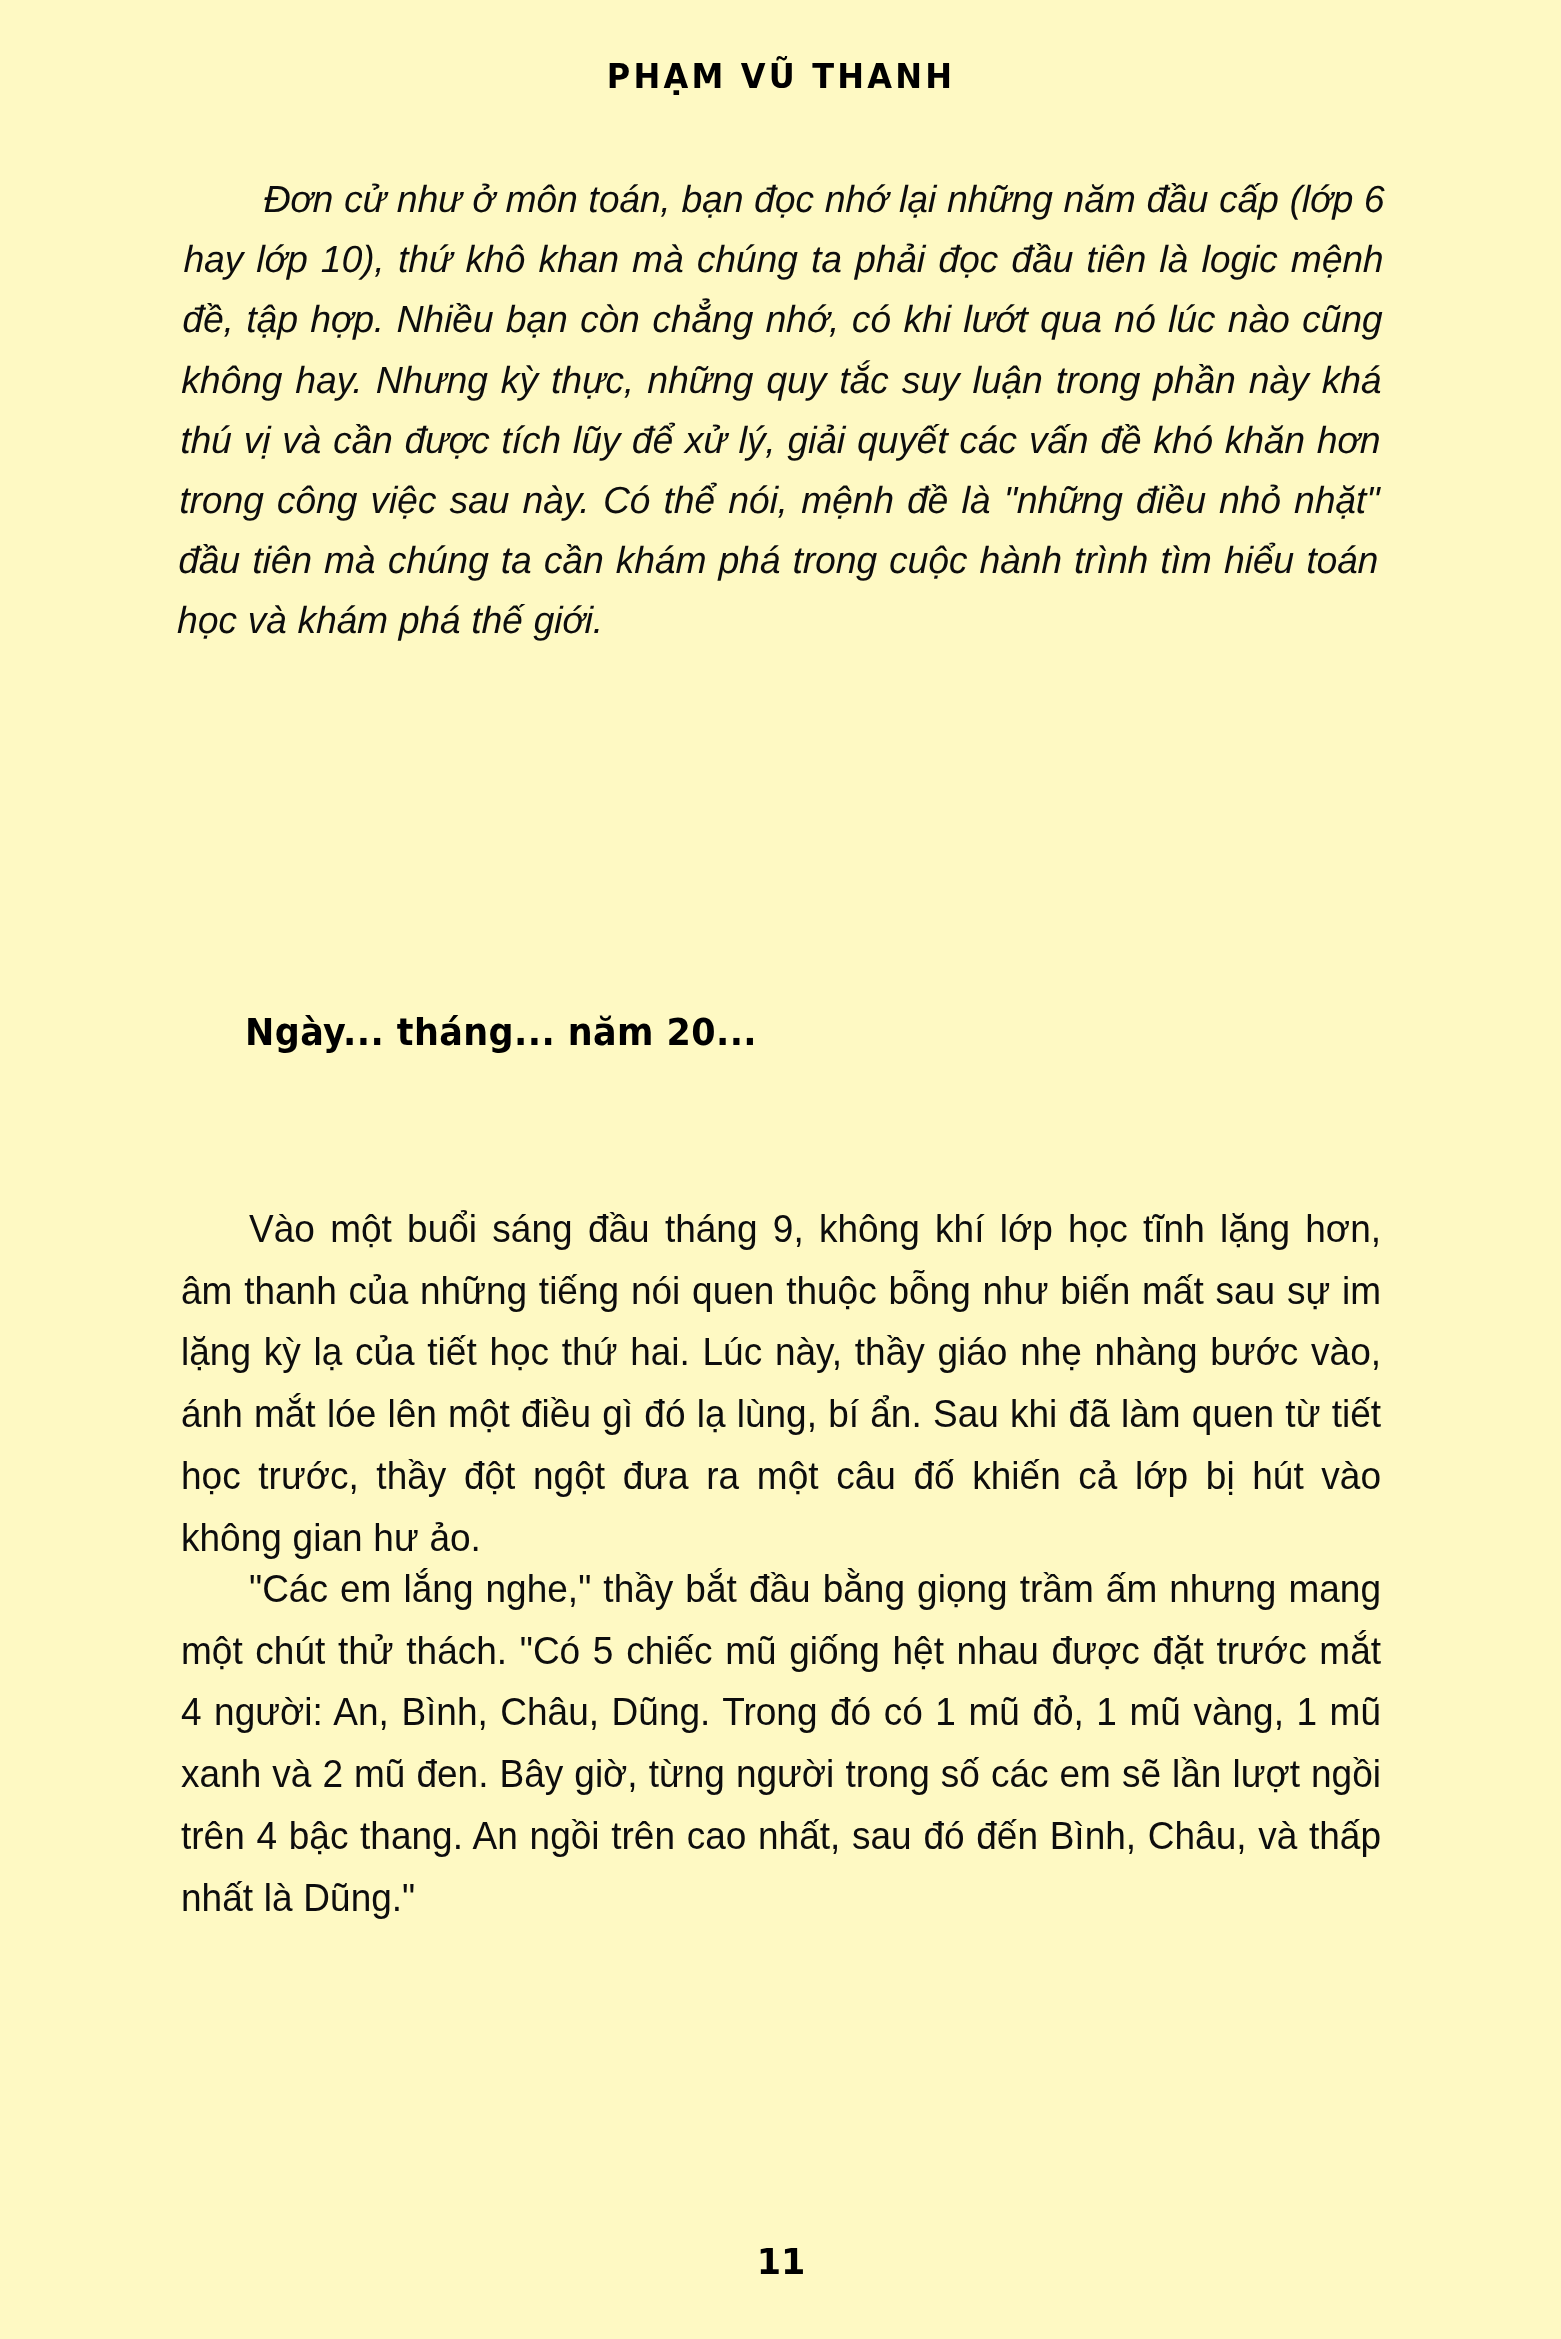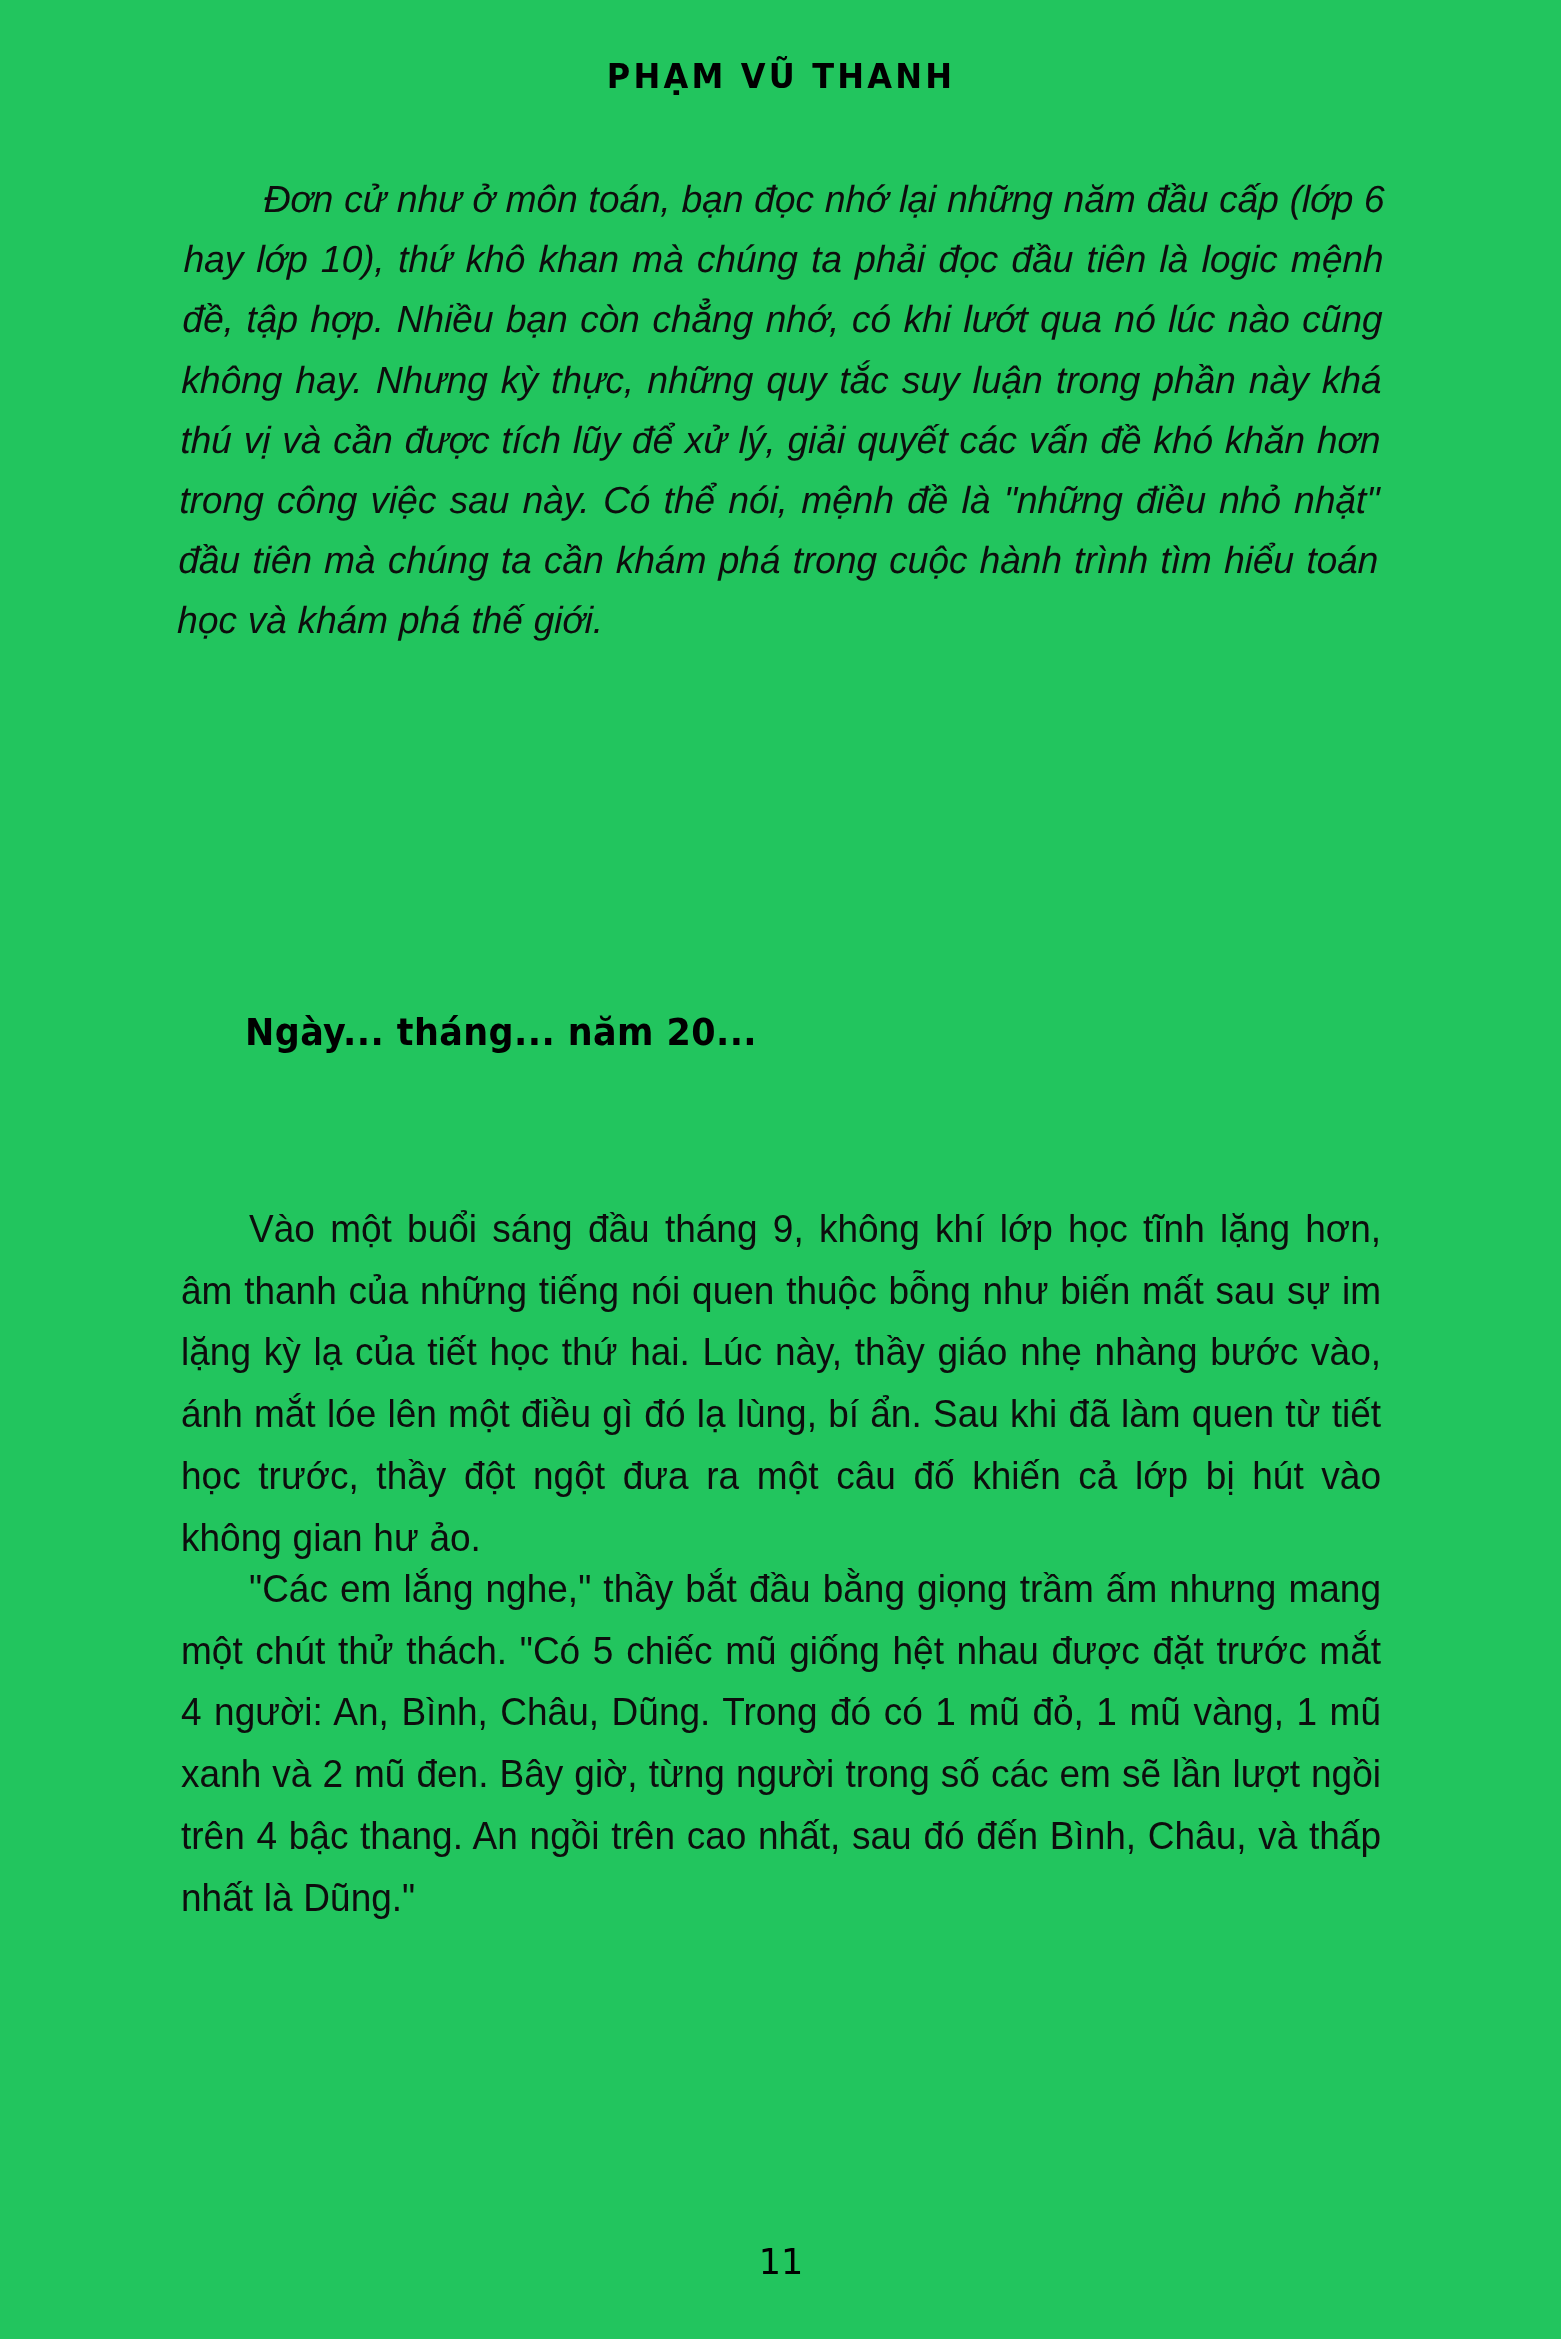--- a/index.html
+++ b/index.html
@@ -11,21 +11,21 @@
     width: 1562px;
     height: 2339px;
     font-family: "Liberation Sans", "DejaVu Sans", sans-serif;
     color: #0a0a0a;
     position: relative;
     overflow: hidden;
   }
   .page {
     position: absolute;
     inset: 0;
-    background: #22c55e;
+    background: #fef9c3;
     padding: 14px;
   }
   
   .running-head {
     position: absolute;
     top: 57px;
     left: 0;
     right: 0;
     text-align: center;
   }
@@ -105,21 +105,21 @@
     margin-top: 0px;
   }
   
   .folio {
     position: absolute;
     bottom: 57px;
     left: 0;
     right: 0;
     text-align: center;
     font-family: "DejaVu Sans", sans-serif;
-    font-weight: 400;
+    font-weight: 700;
     font-size: 35px;
     color: #000;
   }
 </style>
 </head>
 <body>
 
 <div class="page">
 
   <div class="running-head">

